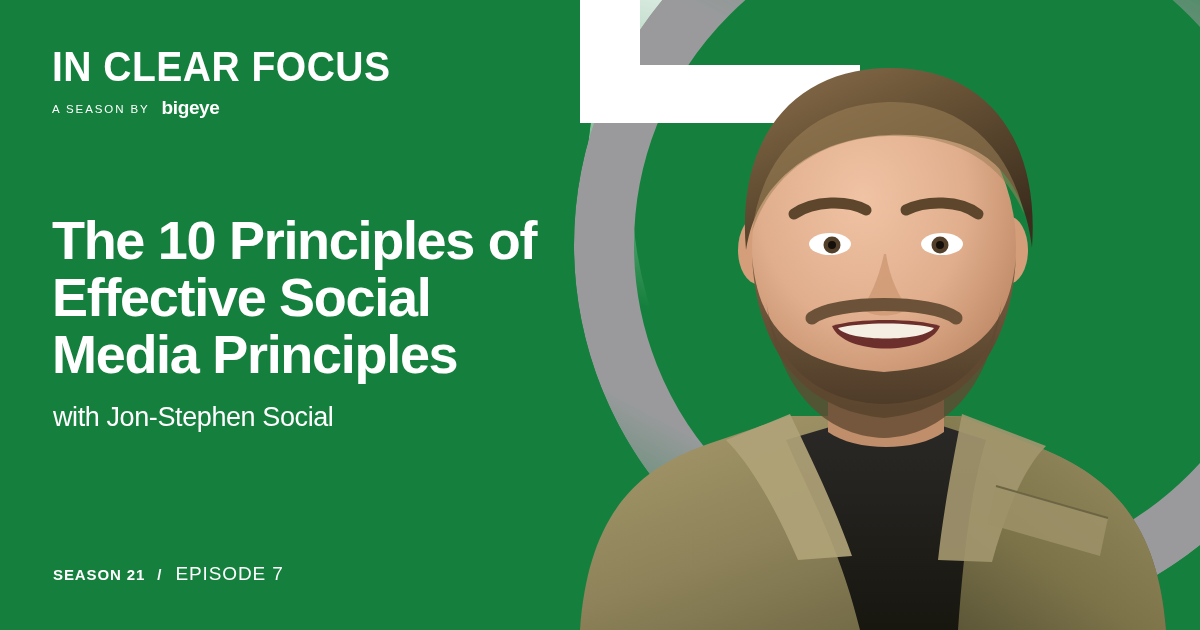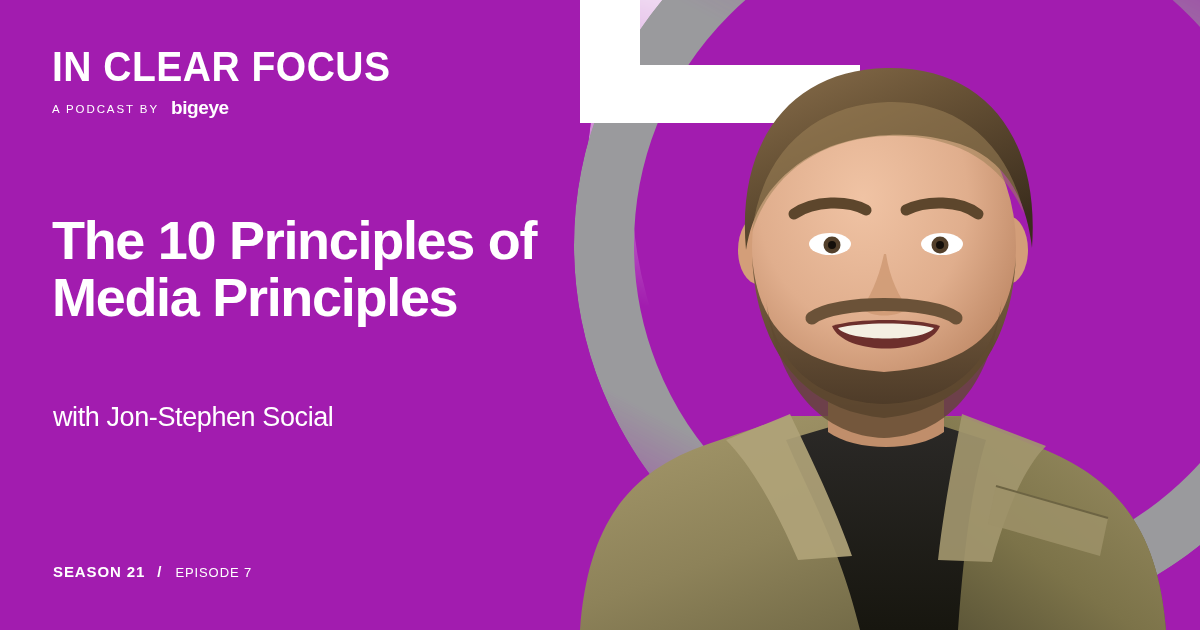--- a/index.html
+++ b/index.html
@@ -4,21 +4,21 @@
 <style>
   html, body {
     margin: 0;
     padding: 0;
     background: #000;
   }
   #cover {
     position: relative;
     width: 1200px;
     height: 630px;
-    background: #a21caf;
+    background: #15803d;
     overflow: hidden;
     font-family: "Liberation Sans", sans-serif;
     -webkit-font-smoothing: antialiased;
   }
 
   
   .bg-layer {
     position: absolute;
     inset: 0;
     overflow: hidden;
@@ -179,21 +179,21 @@
     color: #ffffff;
   }
   .footer .sep {
     font-size: 15px;
     font-weight: 700;
     letter-spacing: 0.9px;
     color: #ffffff;
     padding: 0 5px 0 4px;
   }
   .footer .episode {
-    font-size: 13px;
+    font-size: 19px;
     font-weight: 400;
     letter-spacing: 0.9px;
     color: #ffffff;
   }
 </style>
 </head>
 <body>
 
 <div id="cover">
 
@@ -284,27 +284,28 @@
       <path d="M298 328 C 320 322, 372 322, 394 328 C 384 342, 308 342, 298 328 Z" fill="#f4efe2"></path>
       <path d="M272 318 C 296 300, 392 300, 416 318" stroke="#6b5238" stroke-width="13" stroke-linecap="round" fill="none"></path>
     </svg>
   </div>
 
   <div class="content">
 
     <div class="brandmark">
       <div class="show-title">IN CLEAR FOCUS</div>
       <div class="byline-row">
-        <span class="byline-text">A PODCAST BY</span>
+        <span class="byline-text">A SEASON BY</span>
         <span class="bigeye-mark">bigeye</span>
       </div>
     </div>
 
     <div class="headline">
       <div class="line">The 10 Principles of</div>
+      <div class="line">Effective Social</div>
       <div class="line">Media Principles</div>
     </div>
 
     <div class="guest">with Jon-Stephen Social</div>
 
     <div class="footer">
       <span class="season">SEASON 21</span>
       <span class="sep">/</span>
       <span class="episode">EPISODE 7</span>
     </div>

